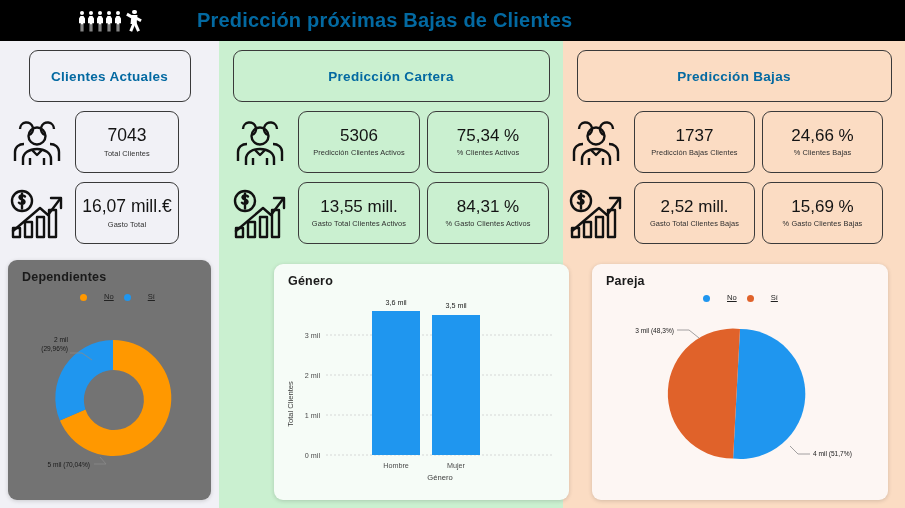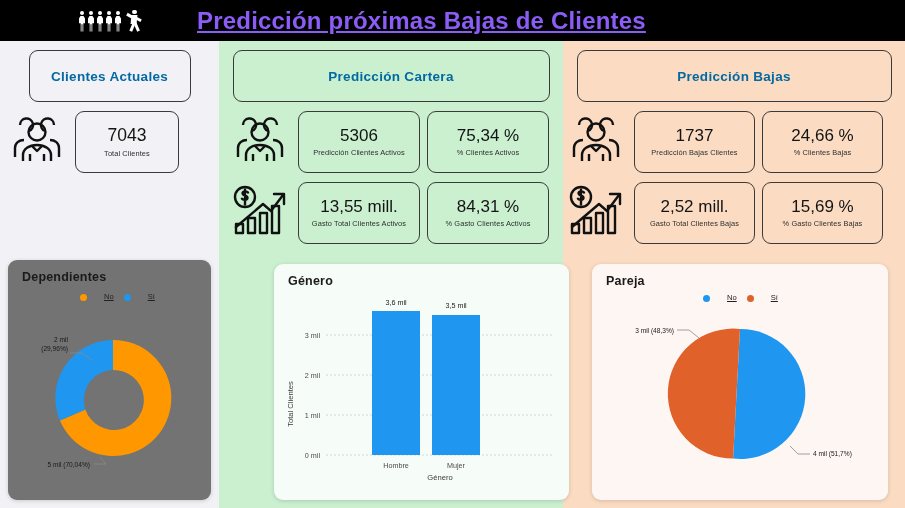--- a/index.html
+++ b/index.html
@@ -47,22 +47,22 @@
   }
   .walker .leg1 {
     position: absolute; left: 6px; top: 12px; width: 2.8px; height: 10px;
     background: #fff; transform: rotate(22deg); transform-origin: top center;
   }
   .walker .leg2 {
     position: absolute; left: 6px; top: 12px; width: 2.8px; height: 10px;
     background: #fff; transform: rotate(-24deg); transform-origin: top center;
   }
   .header-title {
-    color: #8b5cf6; font-size: 24px; font-weight: bold;
-    margin-left: 56px; letter-spacing: 0.2px; text-decoration: underline;
+    color: #0369a1; font-size: 20px; font-weight: bold;
+    margin-left: 56px; letter-spacing: 0.2px;
   }
 
   
   .panels { position: absolute; left: 0; top: 41px; width: 905px; height: 467px; display: flex; }
   .panel { position: relative; }
   .panel-left   { width: 219px; background: #f1f1f6; }
   .panel-mid    { width: 344px; background: #caf0d0; }
   .panel-right  { width: 342px; background: #fbdcc3; }
 
   
@@ -70,21 +70,21 @@
     margin: 9px auto 0; height: 52px;
     border: 1.3px solid #3a3a3a; border-radius: 9px;
     display: flex; align-items: center; justify-content: center;
     font-size: 13.5px; font-weight: bold; color: #0369a1; letter-spacing: .3px;
   }
   .panel-left  .pill { width: 162px; }
   .panel-mid   .pill { width: 317px; }
   .panel-right .pill { width: 315px; }
 
   
-  .kpi-row { display: flex; align-items: flex-start; gap: 7px; margin-top: 9px; }
+  .kpi-row { display: flex; align-items: flex-end; gap: 7px; margin-top: 9px; }
   .panel-left  .kpi-row { padding-left: 6px; }
   .panel-mid   .kpi-row { padding-left: 10px; }
   .panel-right .kpi-row { padding-left: 2px; }
 
   .kpi-icon { width: 62px; height: 58px; flex: none; }
   .kpi-box {
     border: 1.3px solid #3a3a3a; border-radius: 9px;
     height: 62px; display: flex; flex-direction: column;
     align-items: center; justify-content: center;
   }
@@ -178,20 +178,38 @@
             <path d="M26 35l5 5 5-5"></path>
             <path d="M24 50v-7M38 50v-7"></path>
           </g>
         </svg>
         <div class="kpi-box">
           <div class="kpi-value">7043</div>
           <div class="kpi-label">Total Clientes</div>
         </div>
       </div>
 
+      <div class="kpi-row">
+        <svg class="kpi-icon" viewBox="0 0 62 58">
+          <g fill="none" stroke="#111" stroke-width="2.4" stroke-linejoin="round" stroke-linecap="round">
+            <circle cx="16" cy="15" r="10"></circle>
+            <path d="M19 10.5c-1-1.4-5.5-1.8-5.5 1 0 2.4 5 1.6 5 4.3 0 2.7-4.6 2.4-5.6.9M16 7.5v15"></path>
+            <path d="M7 45L34 22l8 7 12-16"></path>
+            <path d="M45 12h10v10"></path>
+            <rect x="7" y="42" width="7" height="9"></rect>
+            <rect x="19" y="36" width="7" height="15"></rect>
+            <rect x="31" y="31" width="7" height="20"></rect>
+            <rect x="43" y="24" width="7" height="27"></rect>
+          </g>
+        </svg>
+        <div class="kpi-box">
+          <div class="kpi-value">16,07 mill.€</div>
+          <div class="kpi-label">Gasto Total</div>
+        </div>
+      </div>
     </div>
 
     <div class="panel panel-mid">
       <div class="pill">Predicción Cartera</div>
 
       <div class="kpi-row">
         <svg class="kpi-icon" viewBox="0 0 62 58">
           <g fill="none" stroke="#111" stroke-width="2.4" stroke-linejoin="round">
             <path d="M14 14a6.5 6.5 0 1 1 9 6"></path>
             <path d="M9 46v-9c0-5 4-8 9-8"></path>

